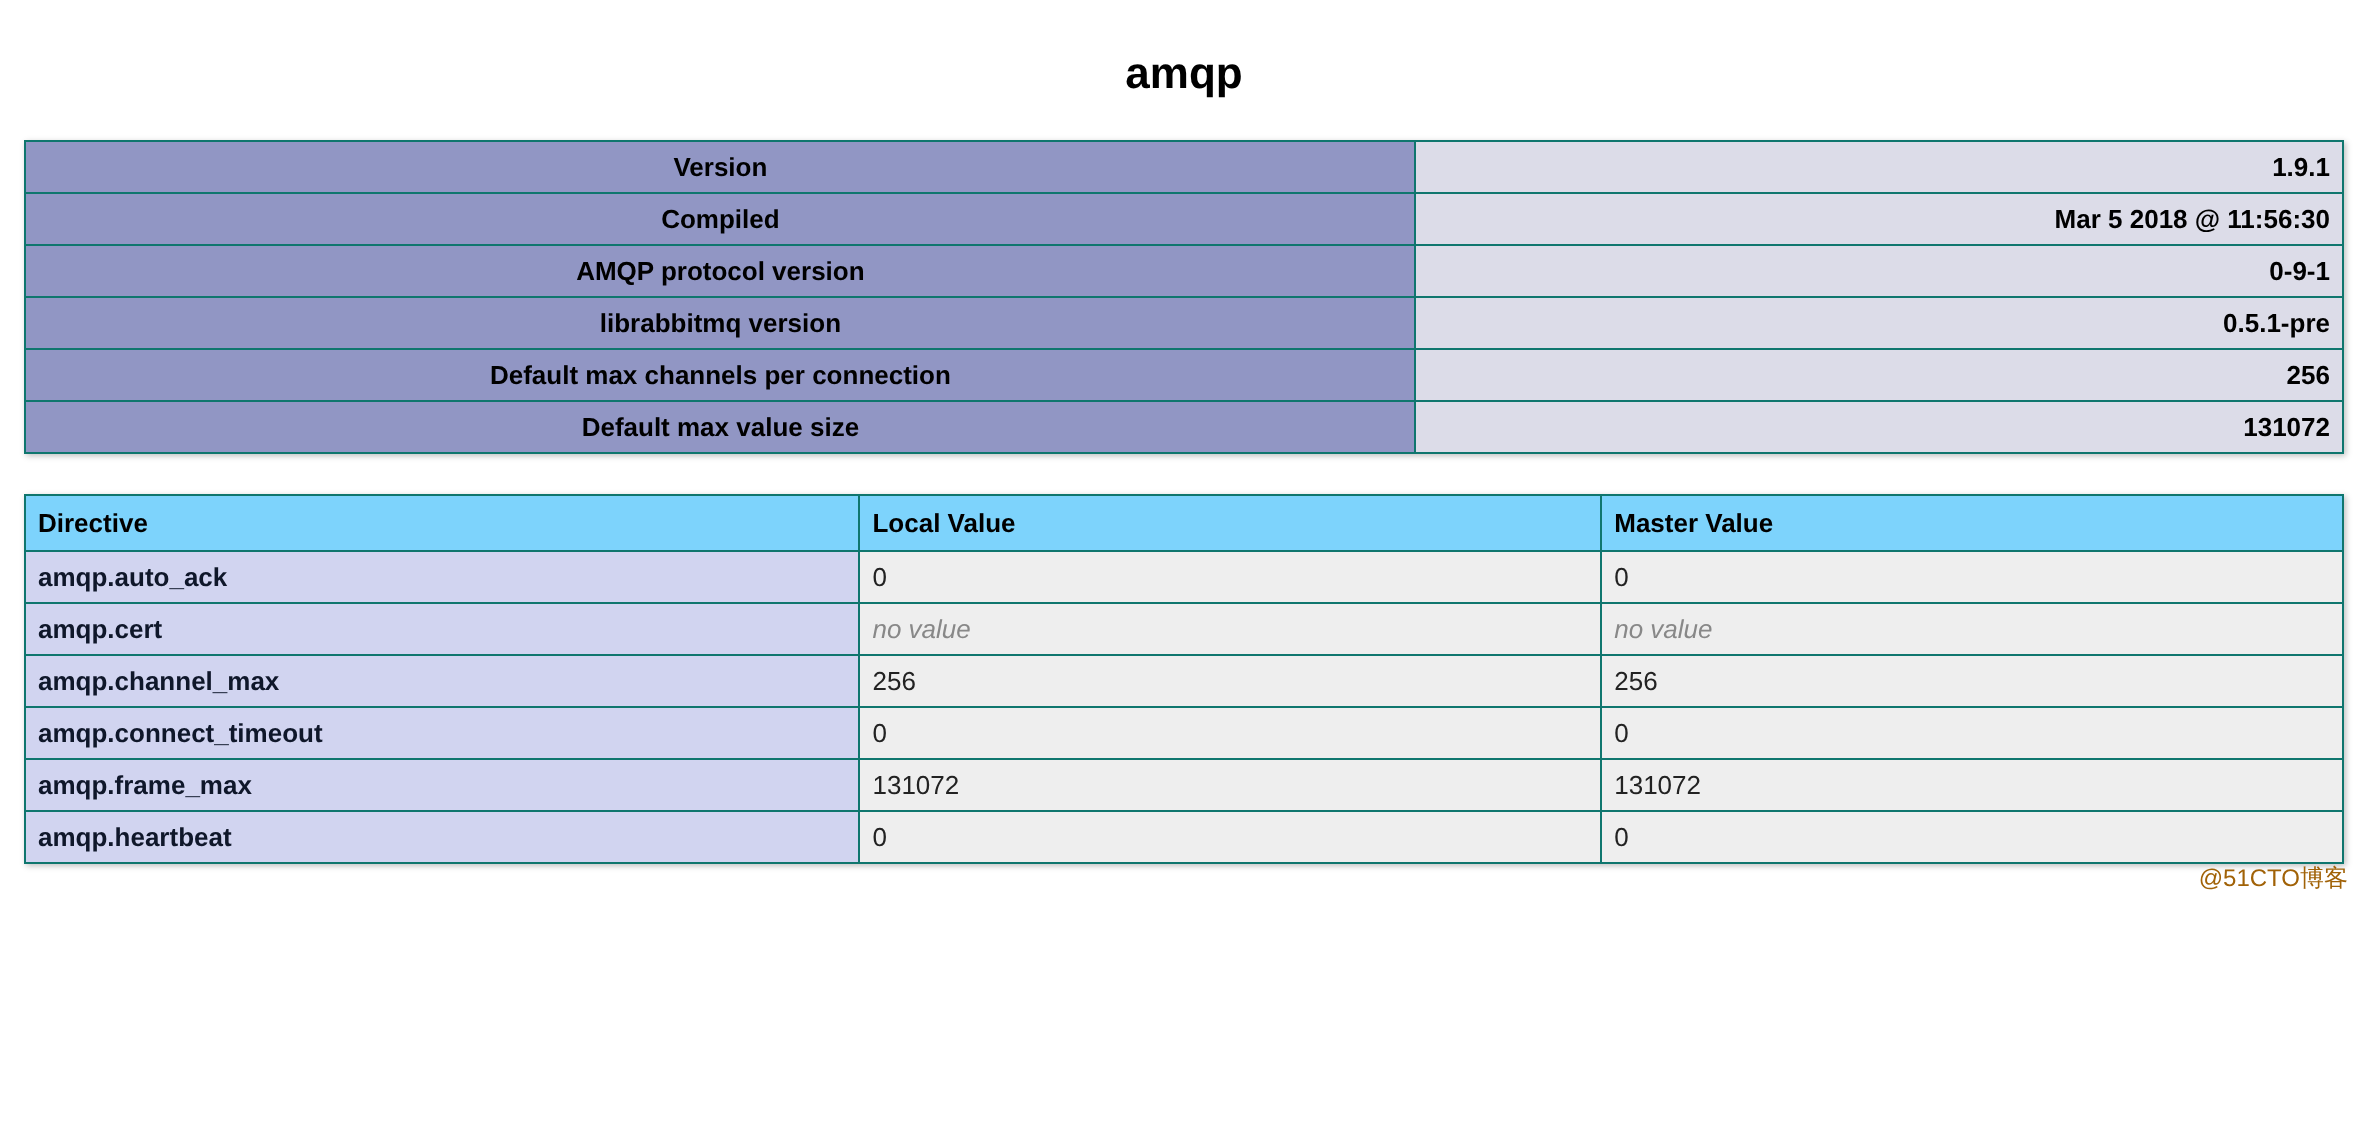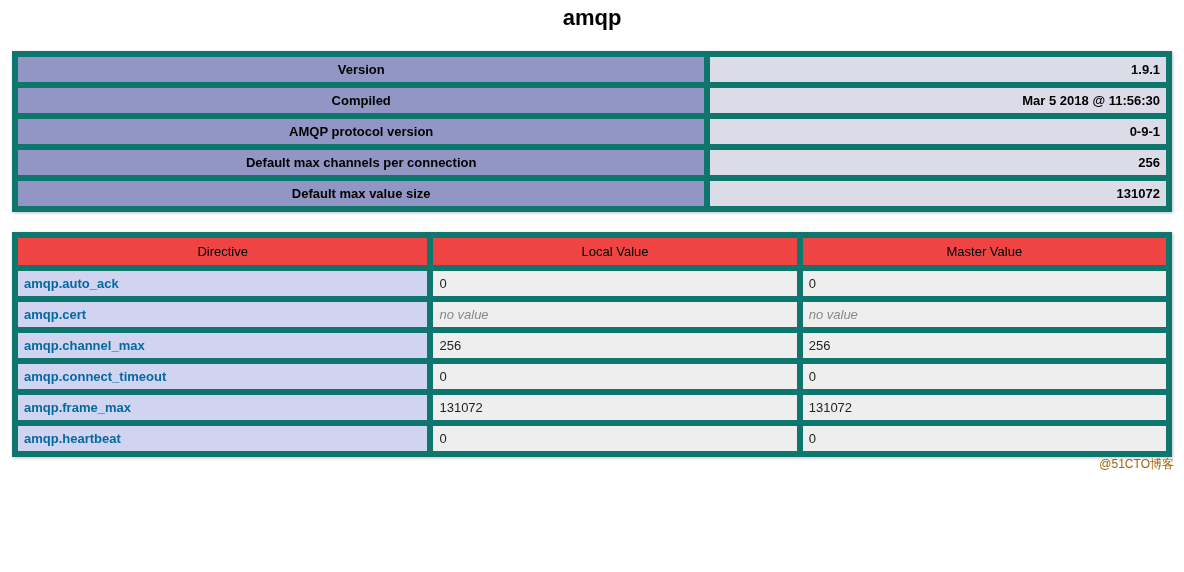--- a/index.html
+++ b/index.html
@@ -13,58 +13,58 @@
       padding: 0;
       color: #333;
       font-size: 13px;
       position: relative;
     }
     .page-title {
       text-align: center;
       font-size: 22px;
       font-weight: bold;
       color: #000;
-      padding: 5px 0 20px 0;
+      padding: 24px 0 20px 0;
     }
     table {
       width: calc(100% - 24px);
       margin: 0 12px 20px 12px;
       border-collapse: collapse;
       box-shadow: 1px 1px 3px rgba(0,0,0,0.25);
     }
     td, th {
-      border: 6px solid #0f766e;
+      border: 1px solid #0f766e;
       padding: 5px 6px;
       vertical-align: middle;
       font-size: 13px;
     }
     .info-table td.label {
       background: #9196c4;
       color: #000;
       font-weight: bold;
       text-align: center;
       width: 60%;
     }
     .info-table td.value {
       background: #dcdce8;
       color: #000;
       font-weight: bold;
       text-align: right;
       width: 40%;
     }
     .dir-table th {
-      background: #ef4444;
+      background: #7dd3fc;
       color: #000;
-      font-weight: normal;
-      text-align: center;
+      font-weight: bold;
+      text-align: left;
       padding: 6px;
     }
     .dir-table td.dname {
       background: #d1d4f0;
-      color: #0369a1;
+      color: #0f172a;
       font-weight: bold;
       text-align: left;
       padding-left: 6px;
       width: 36%;
     }
     .dir-table td.dval {
       background: #eeeeee;
       color: #222;
       text-align: left;
       padding-left: 6px;
@@ -93,20 +93,24 @@
         <td class="label">Version</td>
         <td class="value">1.9.1</td>
       </tr>
       <tr>
         <td class="label">Compiled</td>
         <td class="value">Mar 5 2018 @ 11:56:30</td>
       </tr>
       <tr>
         <td class="label">AMQP protocol version</td>
         <td class="value">0-9-1</td>
+      </tr>
+      <tr>
+        <td class="label">librabbitmq version</td>
+        <td class="value">0.5.1-pre</td>
       </tr>
       <tr>
         <td class="label">Default max channels per connection</td>
         <td class="value">256</td>
       </tr>
       <tr>
         <td class="label">Default max value size</td>
         <td class="value">131072</td>
       </tr>
     </tbody>

